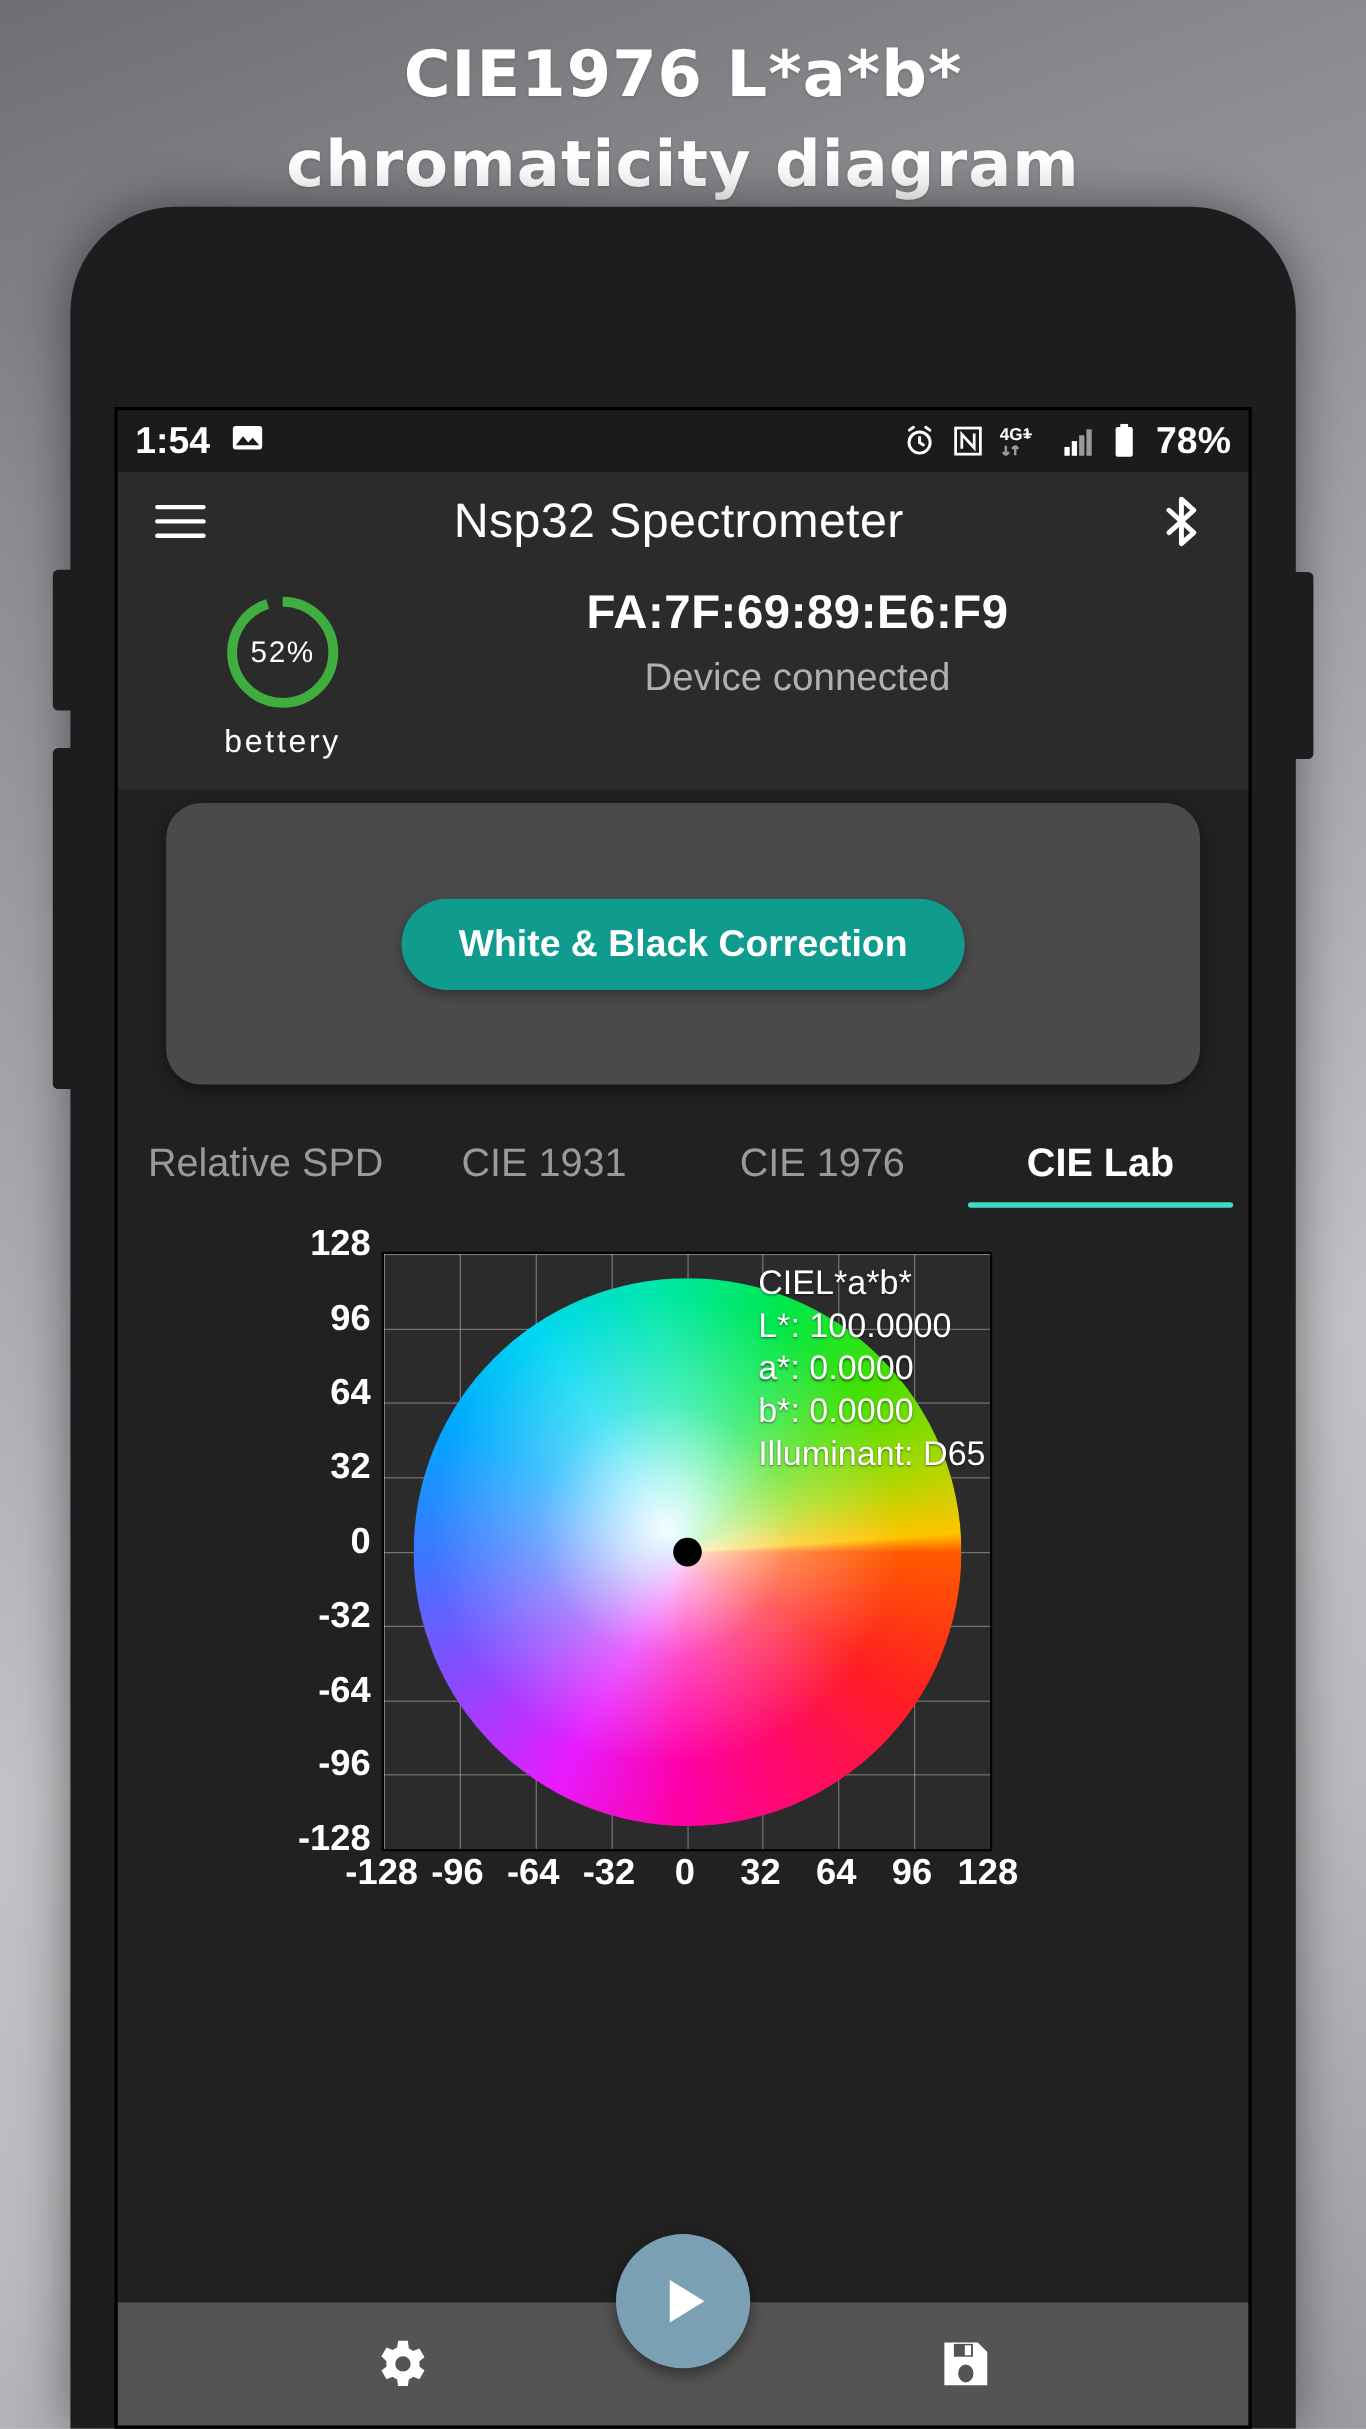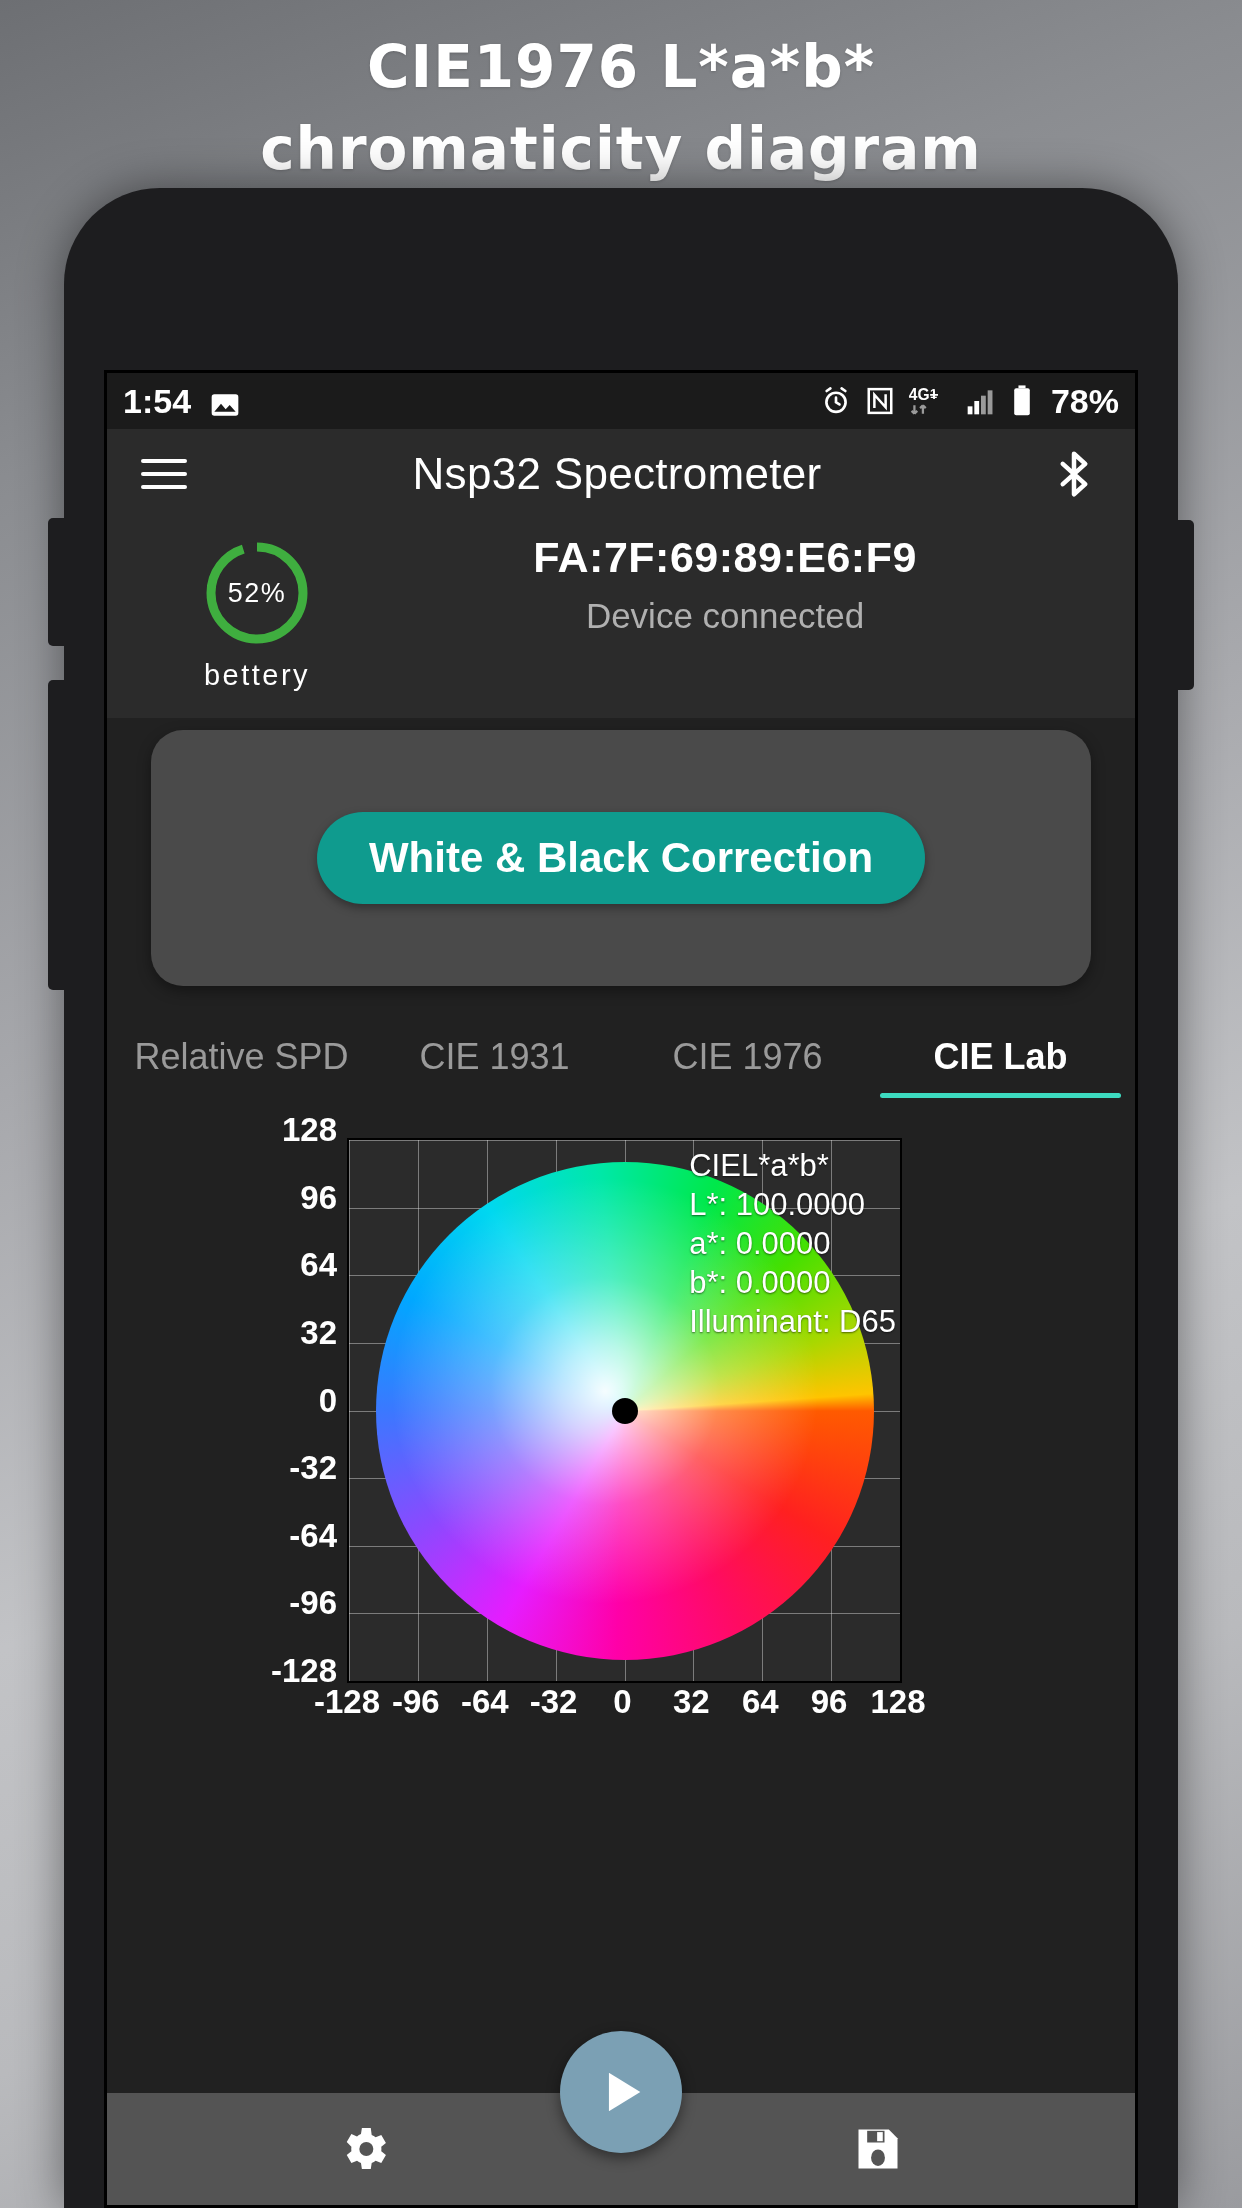--- a/index.html
+++ b/index.html
@@ -39,21 +39,21 @@
     background:#212121; overflow:hidden;
     border:3px solid #000;
   }
 
   
   #statusbar {
     height:56px; background:#1b1b1b; color:#fff;
     display:flex; align-items:center; padding:0 16px;
     font-size:34px; font-weight:700;
   }
-  #statusbar .left { display:flex; align-items:flex-end; gap:18px; }
+  #statusbar .left { display:flex; align-items:flex-start; gap:18px; }
   #statusbar .right { margin-left:auto; display:flex; align-items:center; gap:13px; }
   .ic { display:inline-flex; align-items:center; }
   .batt-pct { font-size:34px; font-weight:700; margin-left:4px; }
 
   
   #appbar {
     height:90px; background:#2b2b2b;
     display:flex; align-items:center; padding:0 34px;
   }
   #hamburger { width:46px; display:flex; flex-direction:column; gap:9px; cursor:pointer; }
@@ -82,21 +82,21 @@
 
   
   #card {
     margin:12px 44px 0 44px; height:256px;
     background:#4a4a4a; border-radius:32px;
     display:flex; align-items:center; justify-content:center;
     box-shadow:0 5px 14px rgba(0,0,0,.38);
   }
   #corr-btn {
     background:#0f9b8e; color:#fff; border:none;
-    font-family:inherit; font-size:42px; font-weight:700;
+    font-family:inherit; font-size:34px; font-weight:700;
     padding:22px 52px; border-radius:48px; cursor:pointer;
     box-shadow:0 4px 10px rgba(0,0,0,.35);
   }
 
   
   #tabs { display:flex; margin-top:36px; padding:0 8px; }
   .tab {
     flex:1; text-align:center; color:#9a9a9a;
     font-size:36px; padding:14px 0 20px 0; cursor:pointer; position:relative;
   }

